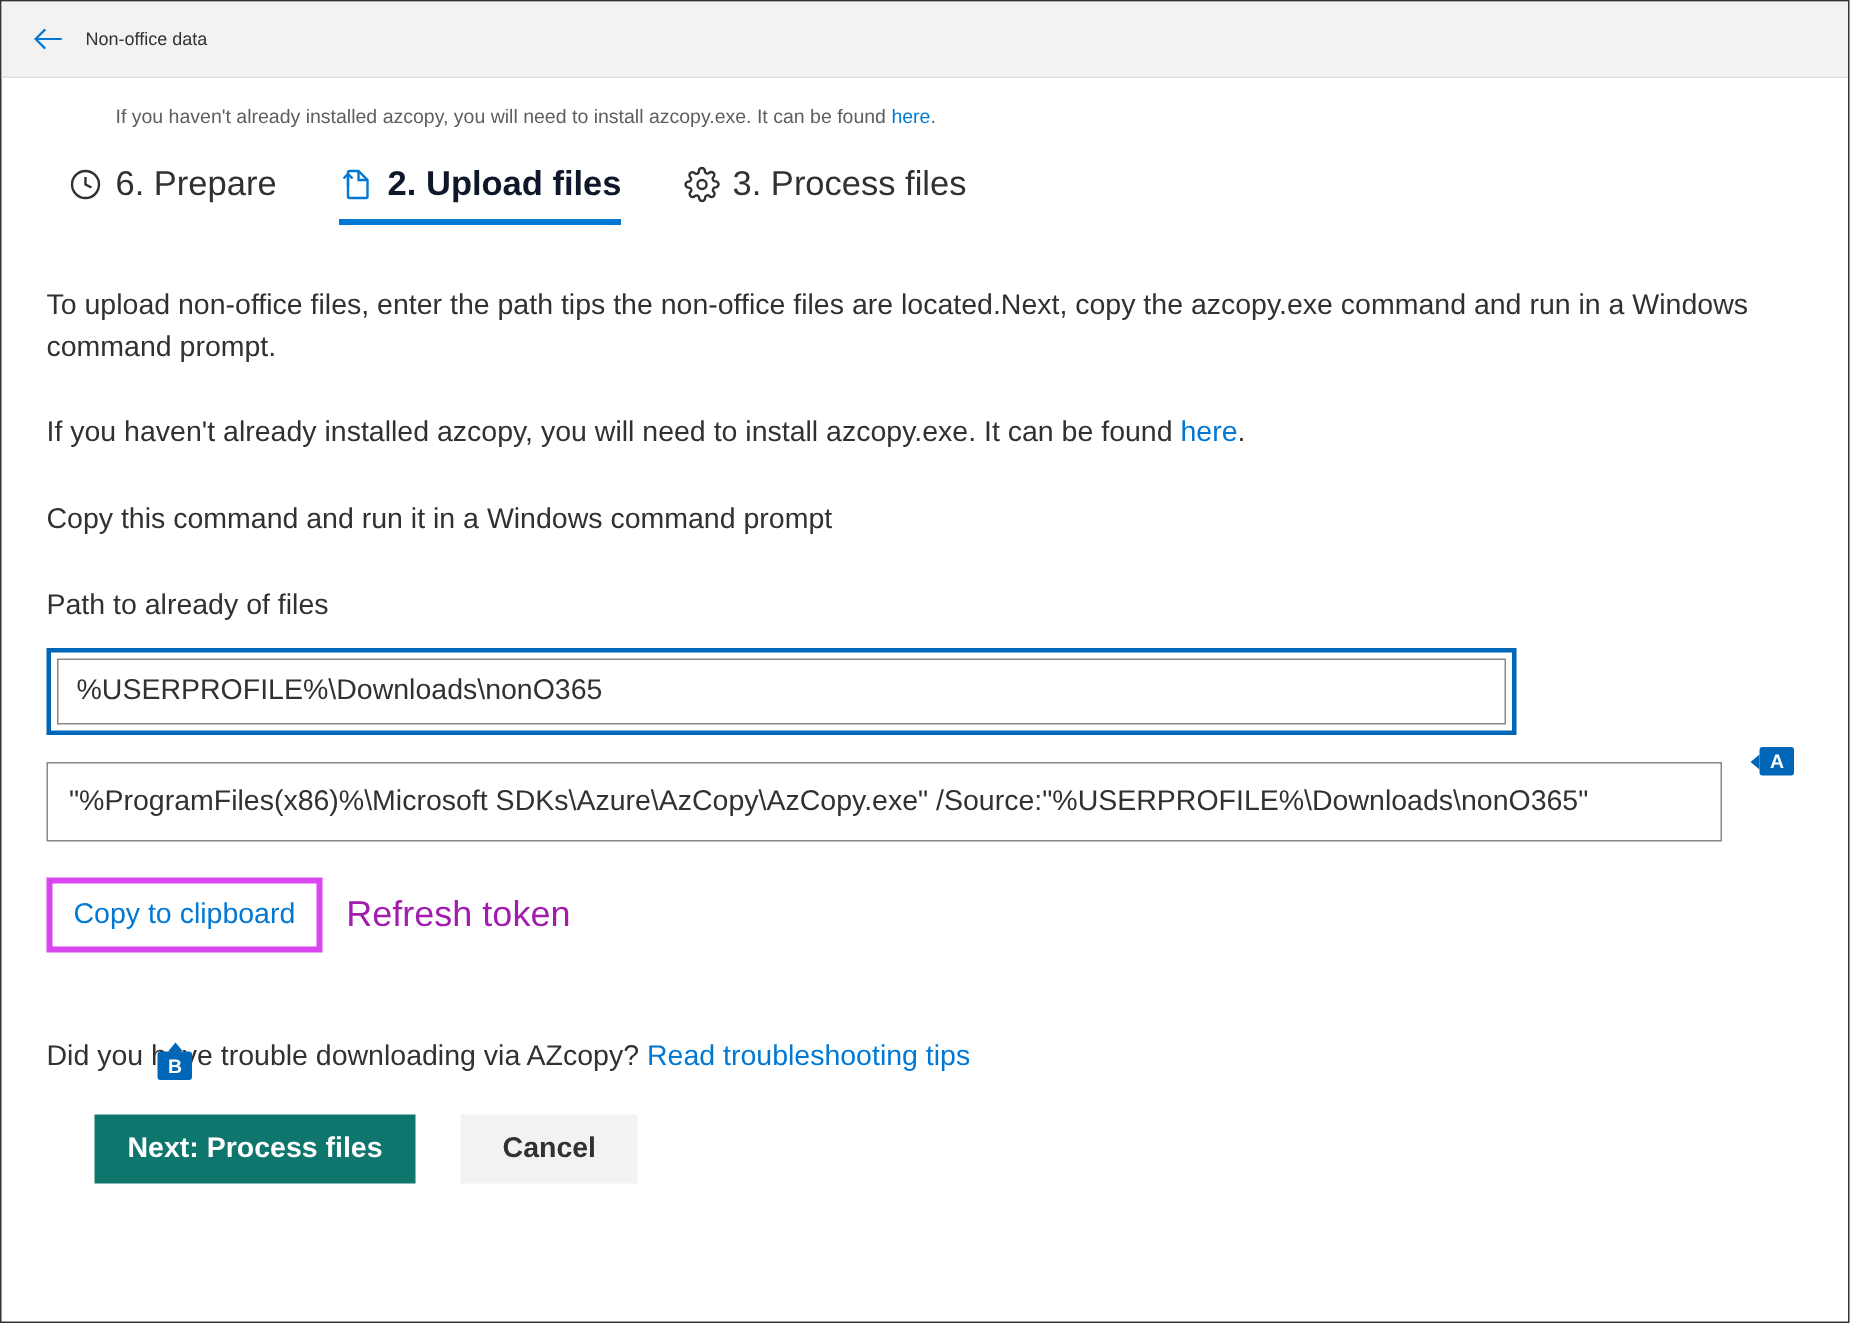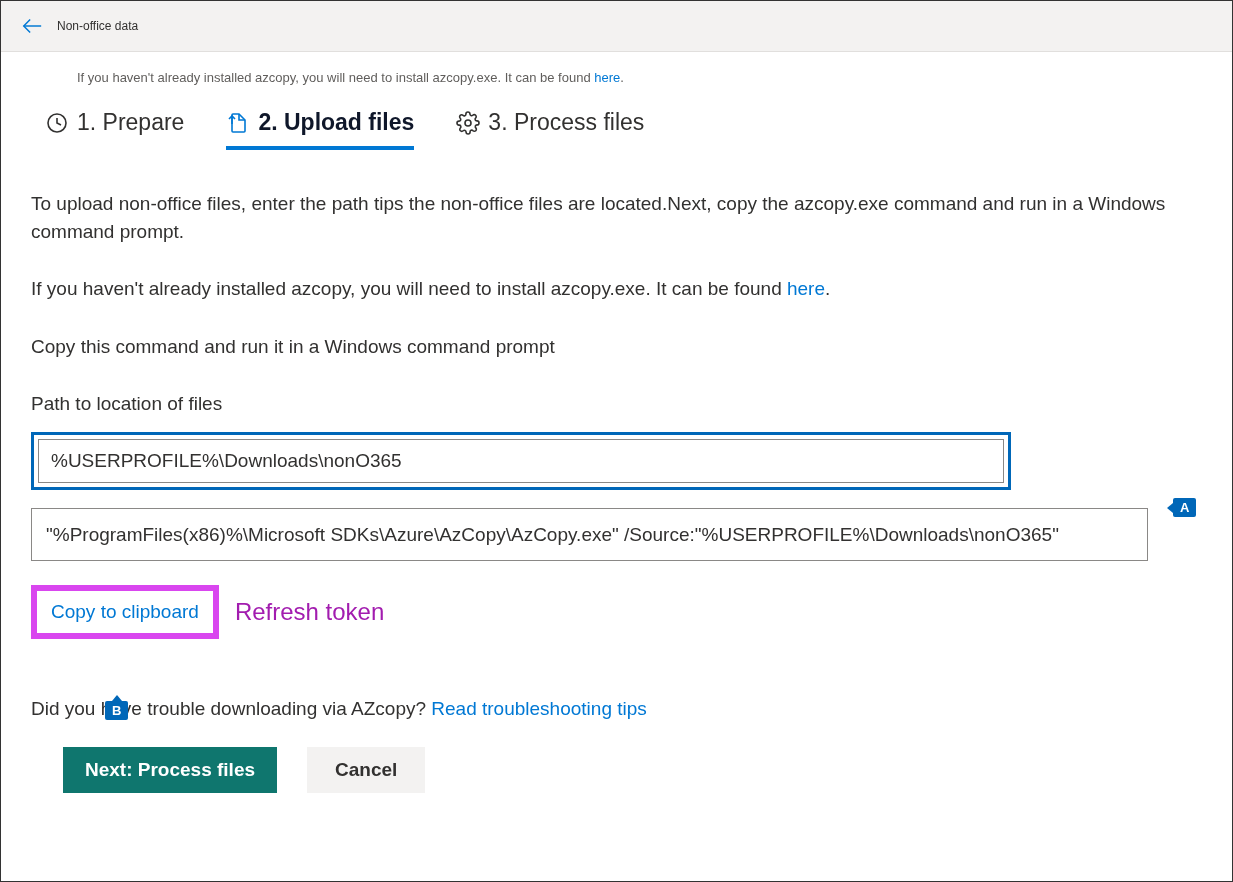--- a/index.html
+++ b/index.html
@@ -96,21 +96,21 @@
     margin-bottom: 24px;
   }
   .btn-row {
     display: flex;
     align-items: center;
     gap: 16px;
     margin-bottom: 56px;
     position: relative;
   }
   .copy-btn {
-    border: 6px solid #d946ef;
+    border: 4px solid #d946ef;
     background: #fff;
     color: #0078d4;
     font-size: 19px;
     padding: 10px 14px;
     cursor: pointer;
     font-family: inherit;
   }
   .link-btn {
     color: #a21caf;
     font-size: 24px;
@@ -201,21 +201,21 @@
 </div>
 
 <div class="tabs">
   <div class="tab">
     <span class="tab-icon">
       <svg width="24" height="24" viewBox="0 0 24 24" fill="none" stroke="currentColor" stroke-width="1.6">
         <circle cx="12" cy="12" r="9"></circle>
         <polyline points="12,7 12,12 16,14"></polyline>
       </svg>
     </span>
-    <span>1. Prepare</span>
+    <span>6. Prepare</span>
   </div>
   <div class="tab active">
     <span class="tab-icon">
       <svg width="24" height="24" viewBox="0 0 24 24" fill="none" stroke="currentColor" stroke-width="1.6">
         <path d="M13 3H7a1 1 0 0 0-1 1v16a1 1 0 0 0 1 1h11a1 1 0 0 0 1-1V9l-6-6z"></path>
         <polyline points="13,3 13,9 19,9"></polyline>
         <path d="M3 8 l3 -3 l3 3"></path>
         <line x1="6" y1="5" x2="6" y2="13"></line>
       </svg>
     </span>
@@ -234,21 +234,21 @@
 
 <div class="content">
   <div class="para">To upload non-office files, enter the path tips the non-office files are located.Next, copy the azcopy.exe command and run in a Windows command prompt.</div>
 
   <div class="para">
     <span>If you haven't already installed azcopy, you will need to install azcopy.exe. It can be found </span><a href="#">here</a><span>.</span>
   </div>
 
   <div class="para">Copy this command and run it in a Windows command prompt</div>
 
-  <div class="label-text">Path to location of files</div>
+  <div class="label-text">Path to already of files</div>
 
   <div class="path-wrap">
     <input class="path-input" type="text" value="%USERPROFILE%\Downloads\nonO365" style="">
   </div>
 
   <div class="cmd-box">"%ProgramFiles(x86)%\Microsoft SDKs\Azure\AzCopy\AzCopy.exe" /Source:"%USERPROFILE%\Downloads\nonO365"</div>
 
   <div class="btn-row">
     <button class="copy-btn">Copy to clipboard</button>
     <button class="link-btn">Refresh token</button>

